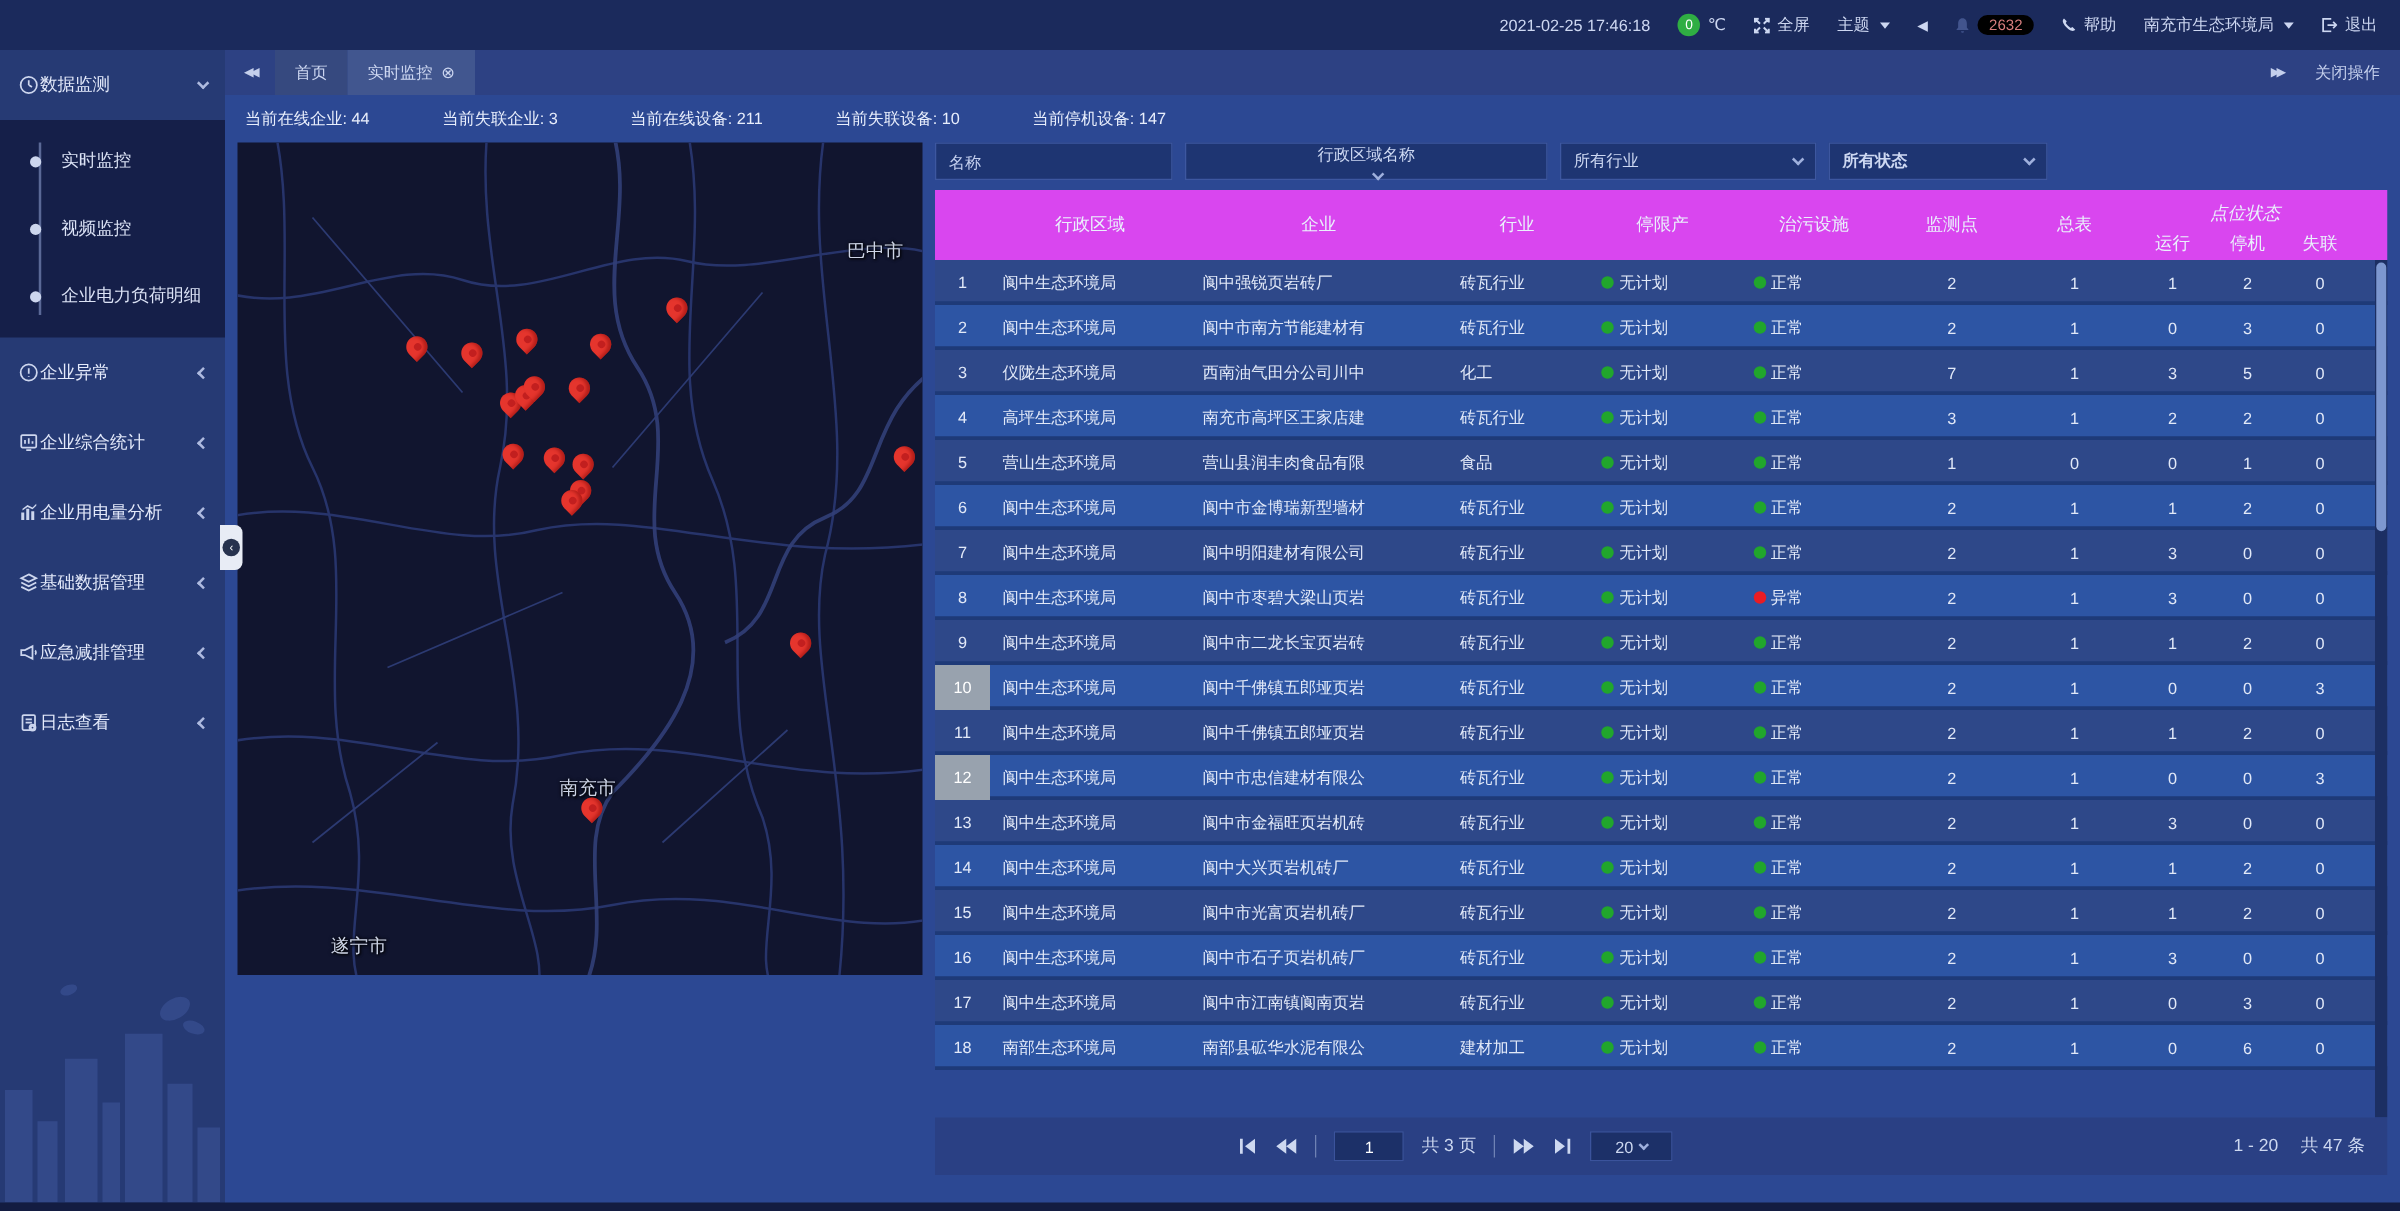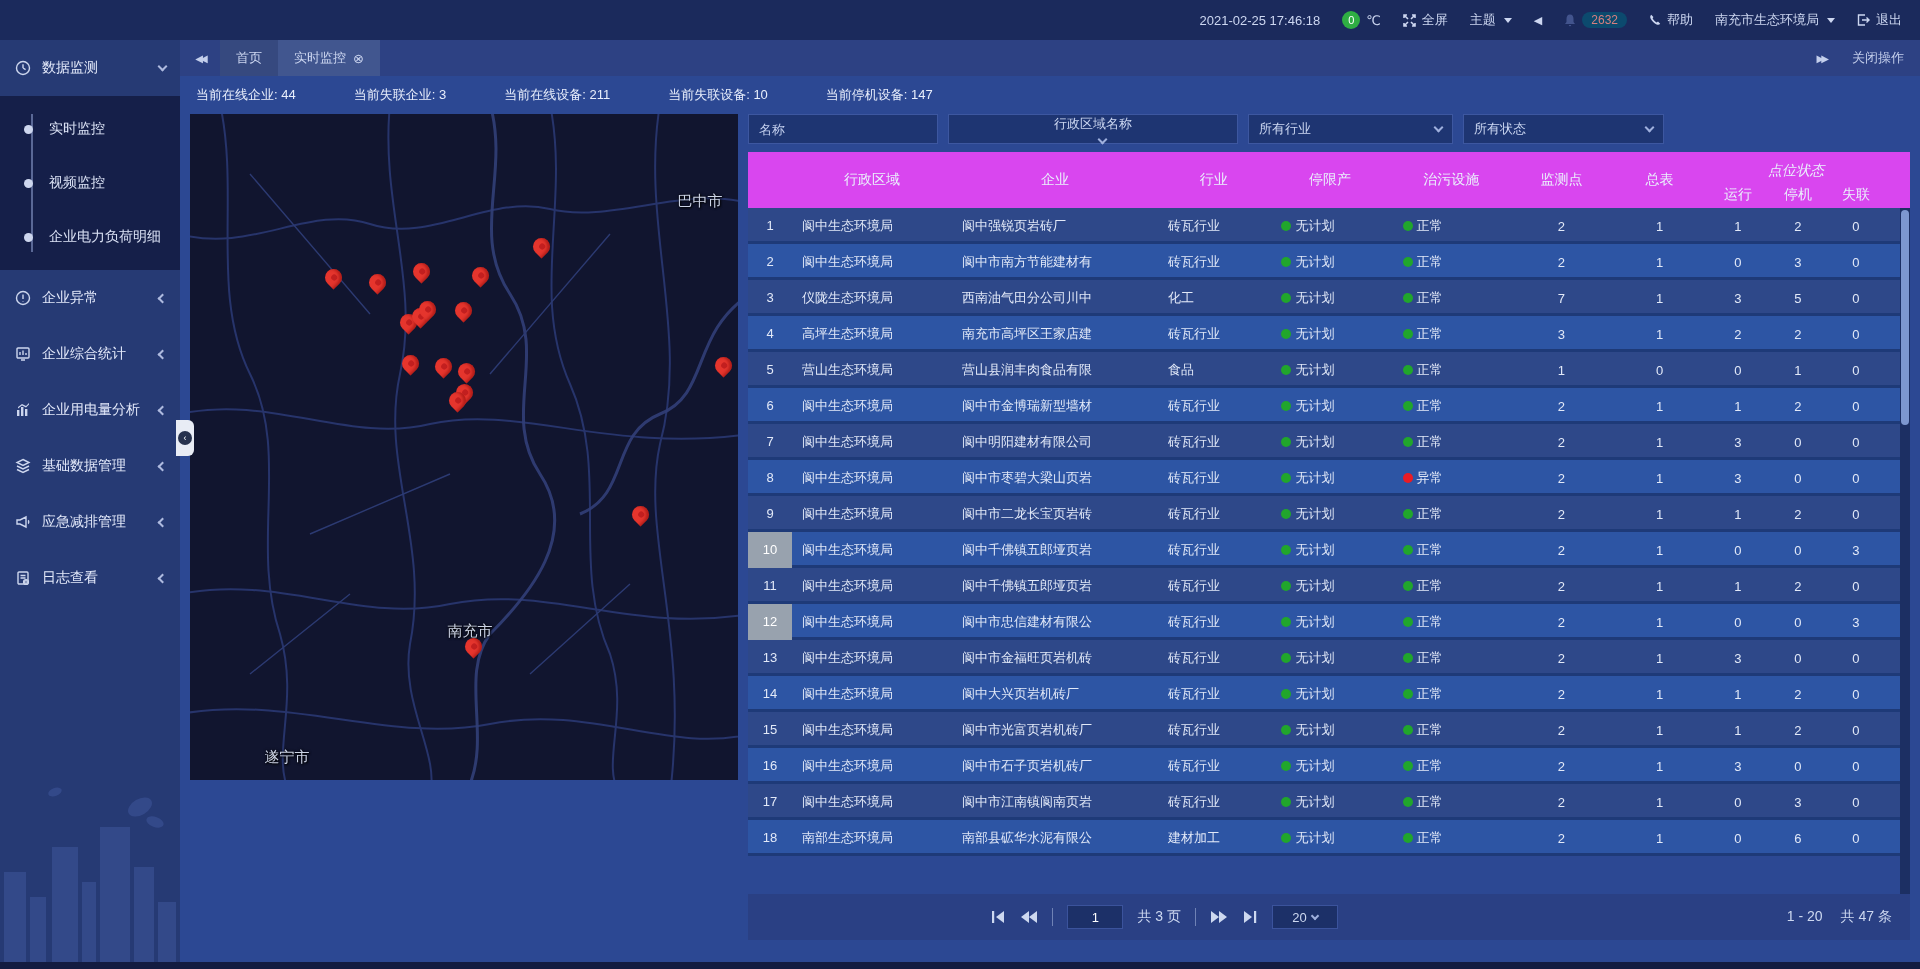--- a/index.html
+++ b/index.html
@@ -9,27 +9,27 @@
 
   
   .app-header { position:absolute; left:0; top:0; width:1920px; height:40px; background:#1b2a5c; display:flex; align-items:center; z-index:30; }
   .brand { display:flex; align-items:center; gap:10px; padding-left:14px; width:320px; }
   .logo { width:28px; height:28px; border-radius:50%; background:#fff; border:2px solid #117a36; display:flex; align-items:center; justify-content:center; flex:0 0 auto; }
   .app-title { font-size:20px; font-weight:bold; color:#ffffff; letter-spacing:1px; white-space:nowrap; }
   .header-right { margin-left:auto; display:flex; gap:22px; padding-right:18px; font-size:13px; color:#cdd7f1; }
   .hitem { display:flex; align-items:center; gap:6px; white-space:nowrap; cursor:default; }
   .temp-badge { width:18px; height:18px; border-radius:50%; background:#2fae43; color:#fff; font-size:11px; display:flex; align-items:center; justify-content:center; }
   .caret-down { display:inline-block; width:0; height:0; border-left:4px solid transparent; border-right:4px solid transparent; border-top:5px solid #cdd7f1; margin-left:2px; }
-  .notif-badge { background:#0c4a6e; color:#d87f7f; border-radius:9px; padding:1px 9px; font-size:12px; }
+  .notif-badge { background:#000000; color:#d87f7f; border-radius:9px; padding:1px 9px; font-size:12px; }
   .muted-speaker { font-size:11px; color:#cdd7f1; }
   .hicon svg { display:block; }
 
   
   .sidebar { position:absolute; left:0; top:40px; width:180px; height:929px; background:#263a74; overflow:hidden; z-index:20; }
-  .menu-group { height:56px; display:flex; align-items:center; gap:10px; padding:0 14px; font-size:14px; color:#e4eafb; cursor:pointer; }
+  .menu-group { height:56px; display:flex; align-items:center; padding:0 14px; font-size:14px; color:#e4eafb; cursor:pointer; }
   .menu-group .mi { width:18px; display:flex; justify-content:center; }
   .menu-group .lbl { flex:1; white-space:nowrap; }
   .chev { width:7px; height:7px; border-right:2px solid #aebadf; border-bottom:2px solid #aebadf; display:inline-block; }
   .chev.down { transform:rotate(45deg); margin-top:-3px; }
   .chev.left { transform:rotate(135deg); }
   .submenu { background:#151f49; padding:6px 0; position:relative; }
   .submenu::before { content:""; position:absolute; left:31px; top:18px; bottom:18px; width:2px; background:#5a6896; }
   .submenu-item { height:54px; display:flex; align-items:center; gap:16px; padding-left:24px; font-size:14px; color:#dbe2f5; cursor:pointer; position:relative; }
   .submenu-item .dot { width:9px; height:9px; border-radius:50%; background:#cdd6ee; z-index:1; flex:0 0 auto; }
   .skyline { position:absolute; bottom:7px; left:0; width:180px; opacity:.5; }
@@ -60,21 +60,21 @@
   
   .right-panel { position:absolute; left:748px; top:114px; width:1162px; height:826px; display:flex; flex-direction:column; }
   .filters { display:flex; gap:10px; height:30px; flex:0 0 30px; }
   .f-input, .f-select { background:#1e3572; border:1px solid #3d57a0; color:#cdd8f2; font-size:13px; display:flex; align-items:center; padding:0 10px; }
   .f-input { width:190px; }
   .f-input input { background:transparent; border:none; outline:none; color:#cdd8f2; font-size:13px; width:100%; }
   .f-input input::placeholder { color:#c3cfee; opacity:1; }
   .f-select { justify-content:space-between; cursor:pointer; }
   .f-select .sv { white-space:nowrap; }
   .f-select .vchev { width:7px; height:7px; border-right:2px solid #9fb0dd; border-bottom:2px solid #9fb0dd; transform:rotate(45deg); margin-top:-3px; margin-left:18px; }
-  .f-region { width:290px;flex-direction:column; } .f-industry { width:205px; } .f-status { width:201px; }
+  .f-region { width:290px;flex-direction:column; } .f-industry { width:205px; } .f-status { width:175px;font-weight:bold; }
 
   .table-block { margin-top:8px; flex:1; display:flex; flex-direction:column; overflow:hidden; }
   .tgrid { display:grid; grid-template-columns:44px 1.32fr 1.7fr 0.92fr 1fr 1fr 0.82fr 0.8fr 60px 60px 56px 26px; align-items:center; }
   .thead { background:#d946ef; height:56px; flex:0 0 56px; grid-template-rows:30px 26px; color:#eaf0fc; font-size:14px; font-weight:normal; }
   .thead .h { grid-row:1 / 3; text-align:center; }
   .thead .grp { grid-column:9 / 12; grid-row:1; text-align:center; font-style:italic; padding-top:8px; }
   .thead .sub { grid-row:2; text-align:center; font-style:normal; }
   .rows { flex:1; overflow:hidden; position:relative; }
   .t-row { height:36px; border-bottom:3px solid #1e3a78; font-size:13px; color:#e2e9f8; cursor:pointer; }
   .rows > div.t-row:nth-of-type(odd) { background:#2e4889; }

